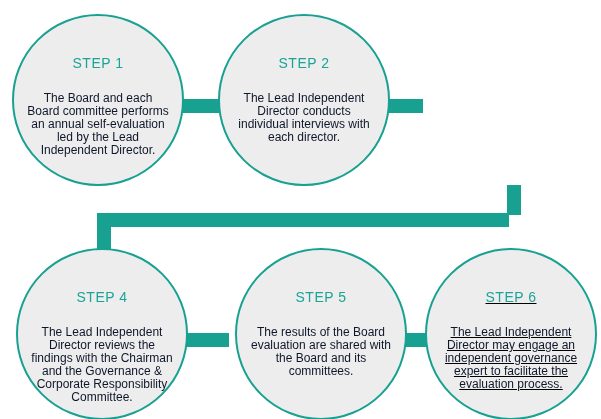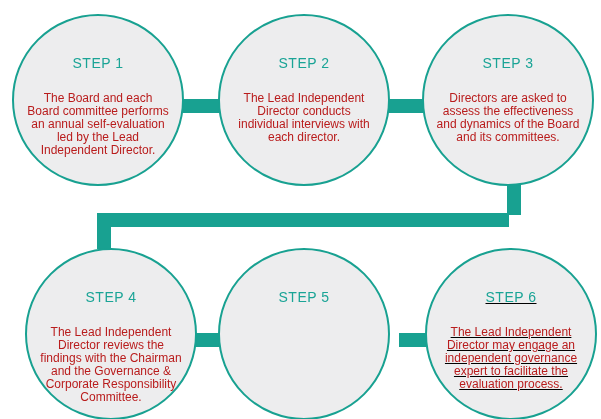--- a/index.html
+++ b/index.html
@@ -19,34 +19,34 @@
     background: #ededee;
     display: flex; flex-direction: column;
     align-items: center;
     padding: 32px 4px 0 4px;
     text-align: center;
     z-index: 2;
   }
   .c1 { left: 5px;   top: 7px; }
   .c2 { left: 211px; top: 7px; text-align: center; }
   .c3 { left: 415px; top: 7px; }
-  .c4 { left: 18px;   top: 241px; }
-  .c5 { left: 211px; top: 241px; }
+  .c4 { left: 9px;   top: 241px; }
+  .c5 { left: 228px; top: 241px; }
   .c6 { left: 418px; top: 241px; text-decoration: underline; }
 
   .step-label {
     color: #1aa496;
     font-size: 14px;
     letter-spacing: 0.5px;
     line-height: 17px;
     margin-bottom: 6px;
     white-space: nowrap;
   }
   .step-description {
-    color: #b91c1c;
+    color: #0f172a;
     font-size: 12px;
     line-height: 13px;
     width: 180px;
     white-space: pre-line;
   }
 
   .line {
     position: absolute;
     background: #18a191;
     z-index: 1;
@@ -84,40 +84,37 @@
   </div>
 
   <div class="step-circle c2">
     <div class="step-label">STEP 2</div>
     <div class="step-description">The Lead Independent
 Director conducts
 individual interviews with
 each director.</div>
   </div>
 
-  <div class="step-circle c3">
-    <div class="step-label">STEP 3</div>
-    <div class="step-description">Directors are asked to
-assess the effectiveness
-and dynamics of the Board
-and its committees.</div>
-  </div>
 
   <div class="step-circle c4">
     <div class="step-label">STEP 4</div>
     <div class="step-description">The Lead Independent
 Director reviews the
 findings with the Chairman
 and the Governance &amp;
 Corporate Responsibility
 Committee.</div>
   </div>
 
   <div class="step-circle c5">
     <div class="step-label">STEP 5</div>
+    <div class="step-description">The results of the Board
+evaluation are shared with
+the Board and its
+committees.</div>
   </div>
 
   <div class="step-circle c6">
     <div class="step-label">STEP 6</div>
     <div class="step-description">The Lead Independent
 Director may engage an
 independent governance
 expert to facilitate the
 evaluation process.</div>
   </div>

